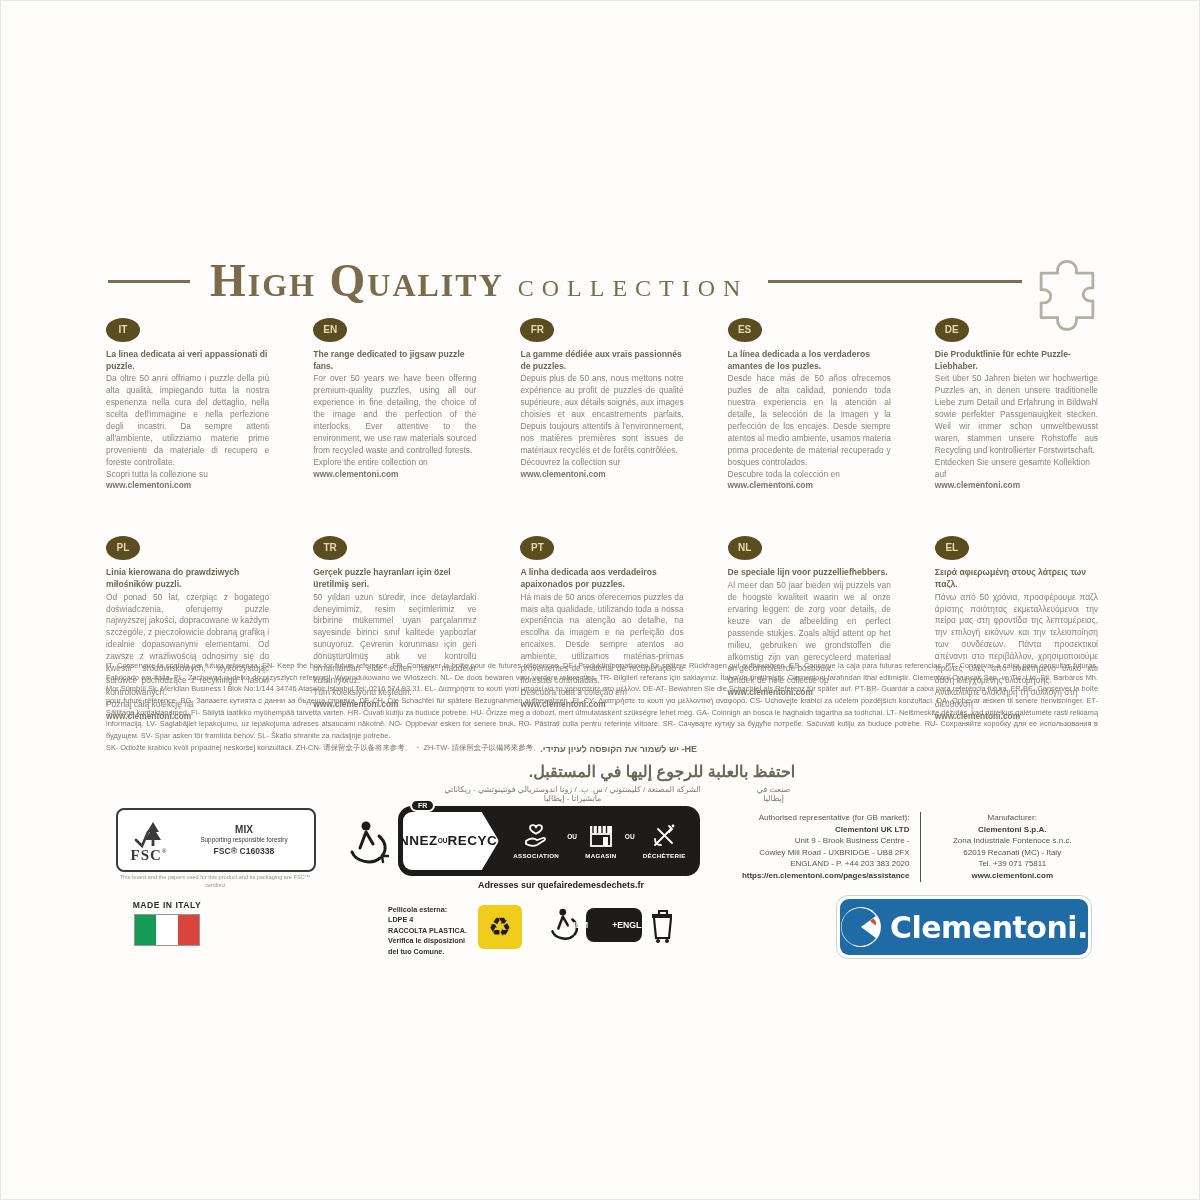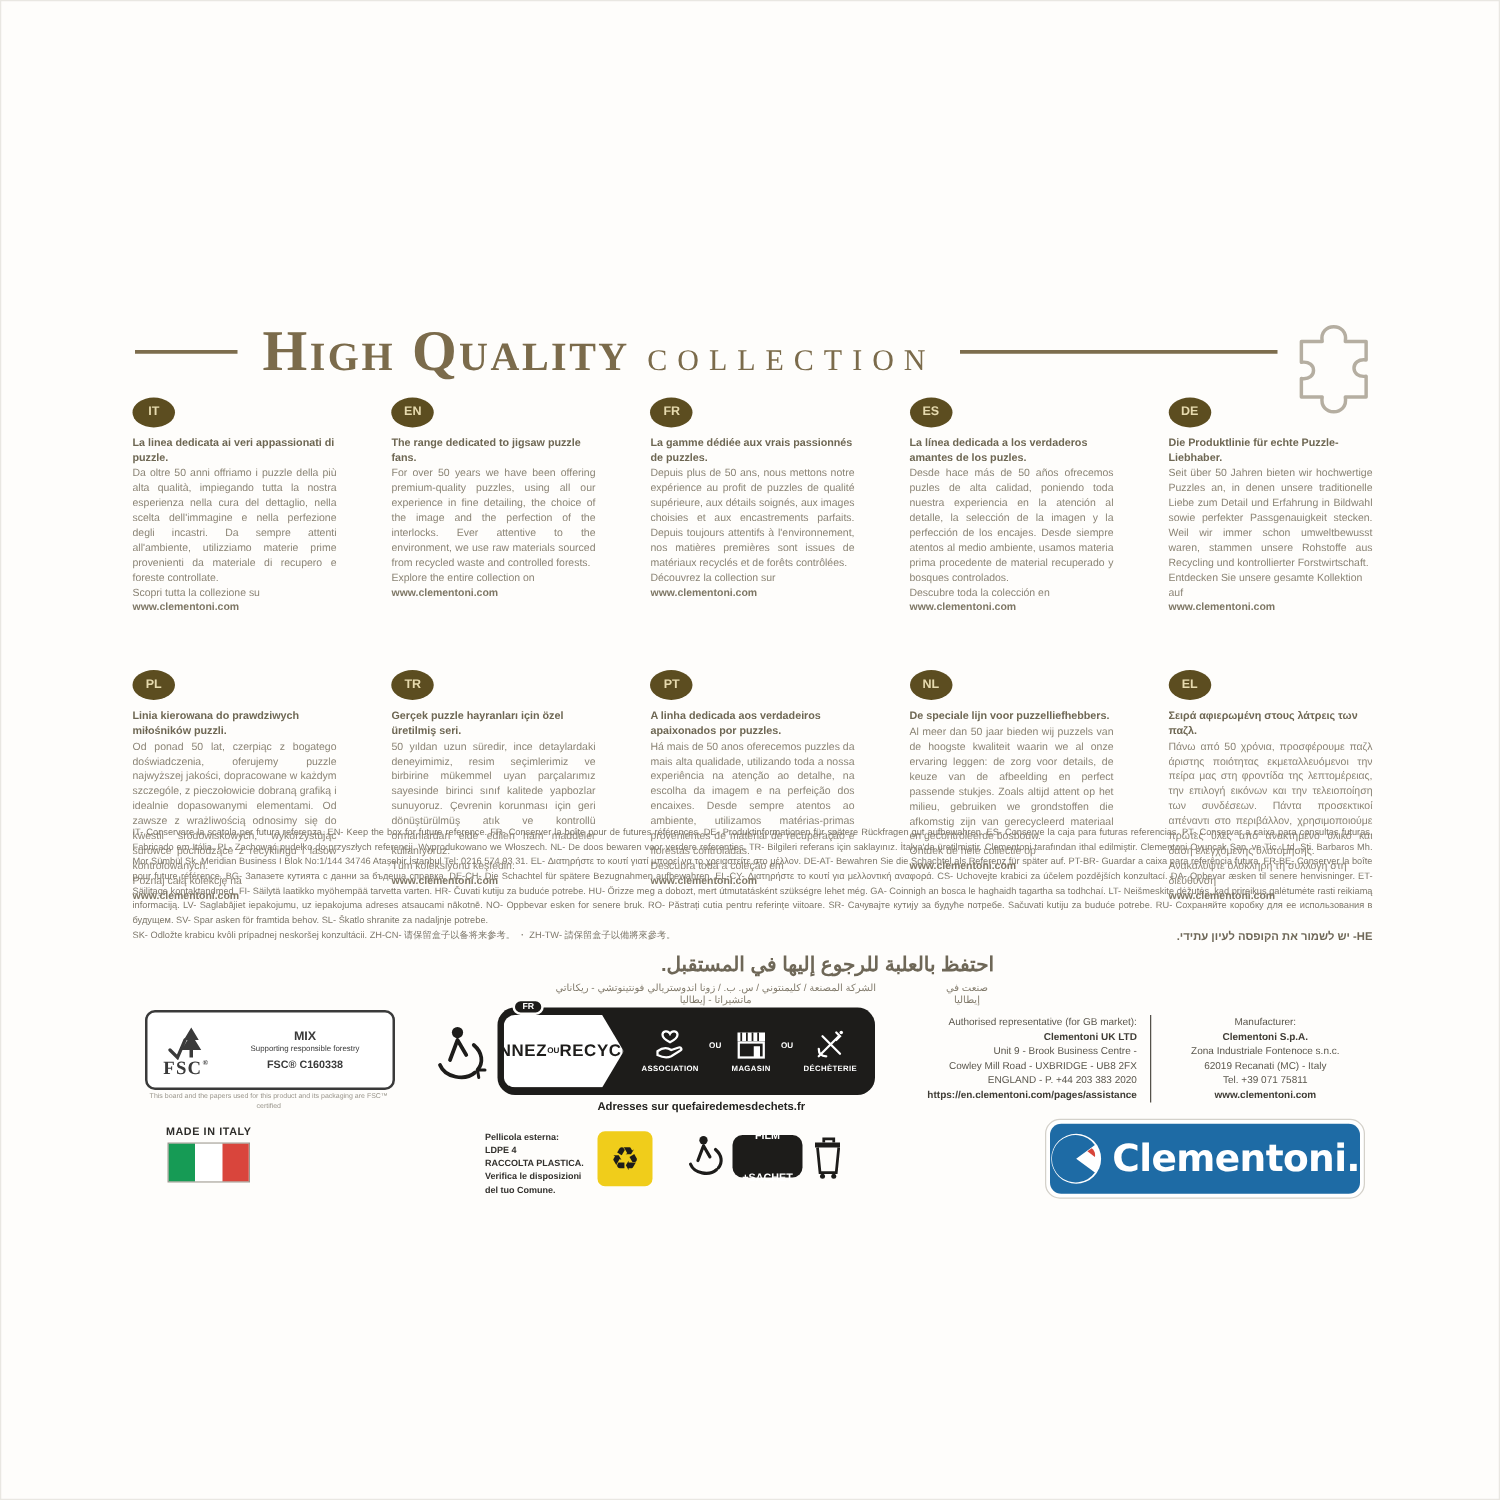--- a/index.html
+++ b/index.html
@@ -24,21 +24,21 @@
   .badge{display:inline-block;min-width:34px;height:24px;line-height:24px;background:#5c4d20;
          color:#e6daae;border-radius:50%;text-align:center;font-weight:bold;font-size:10px;
          padding:0 4px;box-sizing:border-box;margin-bottom:7px;}
   .lang-heading{margin:0 0 1px 0;font-size:8.6px;line-height:1.35;font-weight:bold;color:#6e6753;text-align:left;}
   .lang-body{margin:0;font-size:8.4px;line-height:1.42;text-align:justify;color:#8b8475;}
   .lang-tail{margin:0;font-size:8.4px;line-height:1.42;color:#8b8475;}
   .lang-url{margin:0;font-size:8.4px;line-height:1.42;font-weight:bold;color:#7e7765;}
   
   .fine-print{position:absolute;left:106px;top:660px;width:992px;color:#7d776a;}
   .fp-body{font-size:7.4px;line-height:1.58;text-align:justify;margin:0;}
-  .fp-last{display:flex;justify-content:space-between;font-size:7.4px;line-height:1.6;}
+  .fp-last{display:flex;justify-content:flex-start;font-size:7.4px;line-height:1.6;}
   .fp-he{direction:rtl;font-size:9px;font-weight:bold;color:#6e6757;}
   .fp-ar1{direction:rtl;text-align:center;margin:6px 60px 0 180px;font-size:16px;font-weight:bold;color:#6e6757;}
   .fp-ar2{direction:rtl;text-align:center;margin:4px 300px 0 330px;font-size:8px;display:flex;
           justify-content:space-between;gap:40px;color:#837c6d;}
   
   .fsc-box{position:absolute;left:116px;top:808px;width:196px;height:60px;border:2px solid #3a3a3a;
            border-radius:8px;display:flex;align-items:center;background:#fff;color:#3a3a3a;}
   .fsc-left{width:62px;display:flex;flex-direction:column;align-items:center;justify-content:center;padding-top:2px;}
   .fsc-word{font-family:"Liberation Serif",serif;font-weight:bold;font-size:15px;letter-spacing:1px;line-height:1;}
   .fsc-reg{font-size:6px;vertical-align:top;}
@@ -71,21 +71,21 @@
   .flag .g{background:#169b55;}
   .flag .w{background:#fff;}
   .flag .r{background:#d9453c;}
   .film-info{position:absolute;left:388px;top:905px;width:84px;font-size:7.2px;font-weight:bold;
              line-height:1.45;color:#33312d;}
   .plastic-box{position:absolute;left:478px;top:905px;width:44px;height:44px;background:#f0cd1b;
                border-radius:6px;display:flex;align-items:center;justify-content:center;
                color:#1d1c1a;font-size:26px;}
   .film-triman{position:absolute;left:548px;top:905px;}
   .film-pill{position:absolute;left:586px;top:908px;width:56px;height:34px;background:#1d1c1a;color:#fff;
-             border-radius:8px;display:flex;flex-direction:column;align-items:center;justify-content:center;
+             border-radius:8px;display:flex;flex-direction:row;align-items:center;justify-content:center;
              font-size:8.6px;font-weight:bold;line-height:1.2;gap:24px;}
   .bin-icon{position:absolute;left:650px;top:906px;}
   .addresses{position:absolute;left:738px;top:812px;width:360px;display:flex;font-size:8px;
              line-height:1.45;color:#5a564c;}
   .addr-col{flex:1;}
   .addr-left{text-align:right;padding-right:10px;border-right:1.5px solid #55524a;}
   .addr-right{text-align:center;padding-left:6px;}
   .addr-bold{font-weight:bold;color:#403d36;}
   .logo-card{position:absolute;left:836px;top:895px;width:256px;height:64px;background:#fff;
              border:1px solid #d4d1ca;border-radius:12px;padding:3px;box-sizing:border-box;}
@@ -299,21 +299,21 @@
   <div class="film-triman">
     <svg width="34" height="38" viewBox="0 0 46 48" fill="none" stroke="#1d1c1a" stroke-width="3.4" stroke-linecap="round">
       <circle cx="20" cy="8" r="4.5" fill="#1d1c1a" stroke="none"></circle>
       <path d="M20,14 L14,30 M20,14 L27,26"></path>
       <path d="M6,34 C10,44 26,47 34,40"></path>
       <path d="M33,18 C40,24 41,32 36,38"></path>
     </svg>
   </div>
   <div class="film-pill">
     <span>FILM</span>
-    <span>+SACHET</span>
+    <span>+ENGLAND</span>
   </div>
   <div class="bin-icon">
     <svg width="26" height="38" viewBox="0 0 26 38" fill="none" stroke="#1d1c1a" stroke-width="2.2">
       <rect x="2" y="8" width="20" height="4" fill="#1d1c1a" stroke="none"></rect>
       <path d="M9,8 v-3 h8 v3"></path>
       <path d="M4,12 L6,32 h13 L21,12"></path>
       <circle cx="8" cy="35" r="2" fill="#1d1c1a" stroke="none"></circle>
       <circle cx="17" cy="35" r="2" fill="#1d1c1a" stroke="none"></circle>
     </svg>
   </div>

